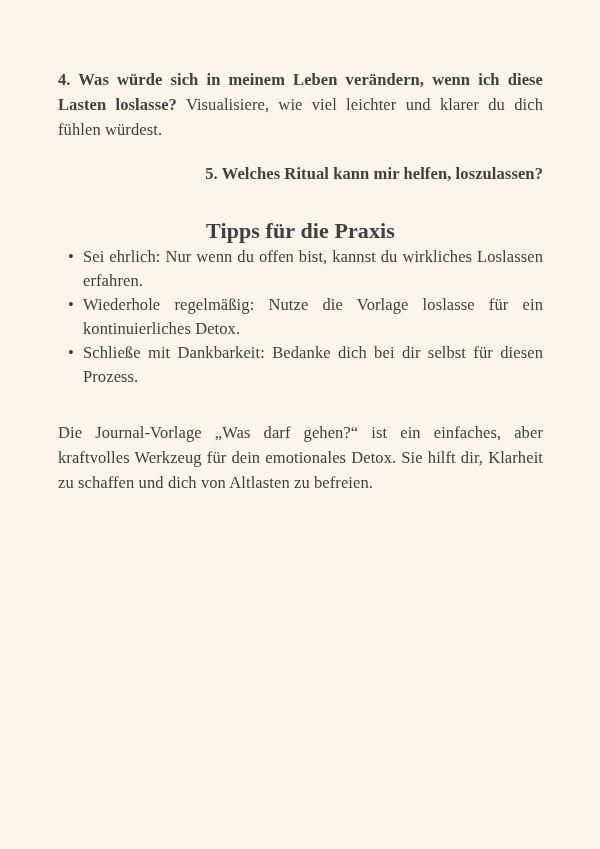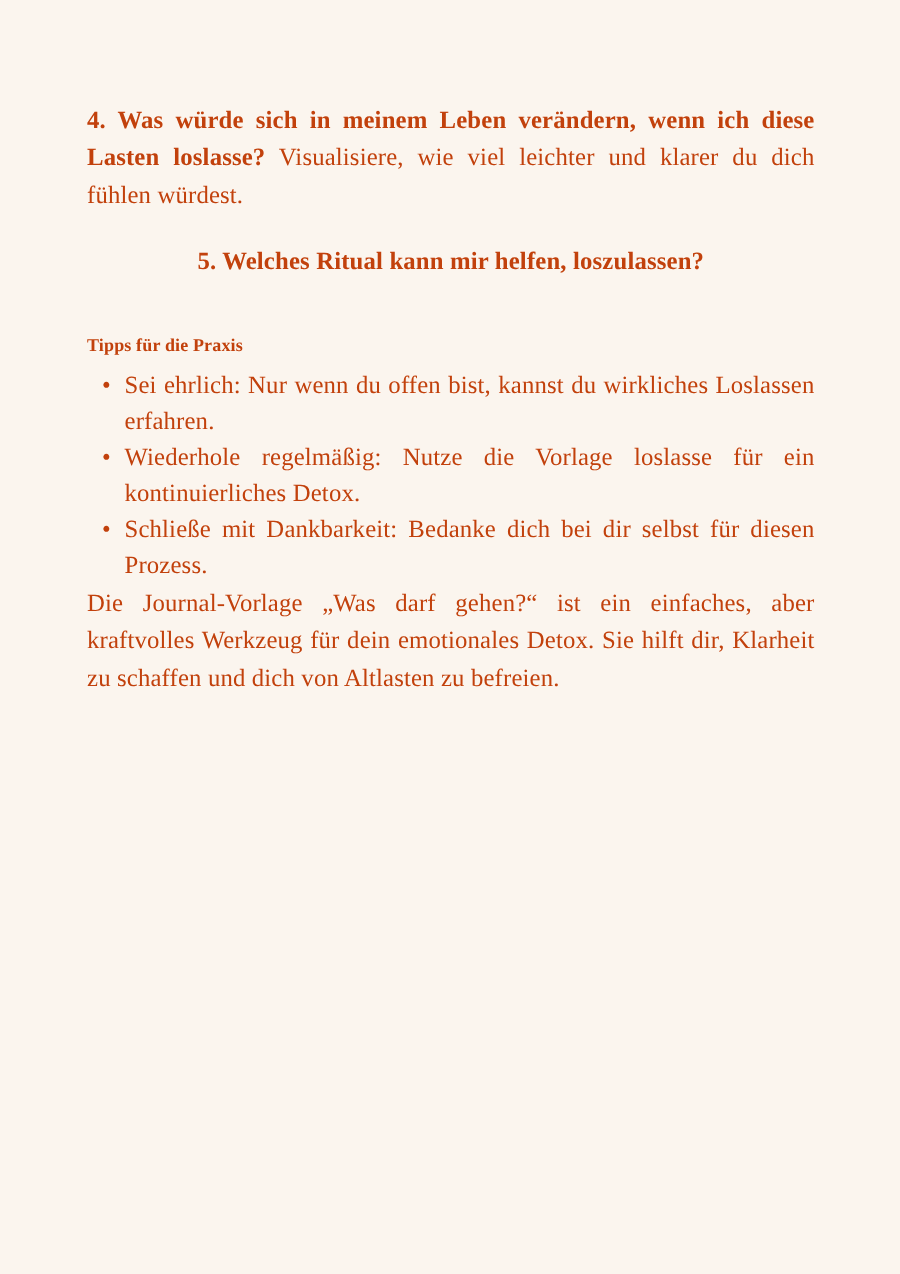--- a/index.html
+++ b/index.html
@@ -23,57 +23,57 @@
     color: #2b2723;
     letter-spacing: 0.1px;
   }
   p {
     margin: 0;
     text-align: justify;
   }
   .para-q4 { margin-bottom: 19px; }
   .q-heading {
     font-weight: bold;
-    text-align: center;
+    text-align: right;
     margin: 0;
     font-size: 16.5px;
     line-height: 25px;
   }
   .inline-bold { font-weight: bold; }
   .section-tips { margin-top: 32px; }
   .tips-heading {
     font-weight: bold;
     margin: 0 0 2px 0;
-    text-align: left;
-    font-size: 12px;
+    text-align: center;
+    font-size: 22px;
     line-height: 25px;
   }
   ul.tips-list {
     list-style: none;
     margin: 0;
     padding: 0;
   }
   ul.tips-list li {
     position: relative;
     padding-left: 25px;
     text-align: justify;
     line-height: 24px;
     margin: 0;
   }
   ul.tips-list li .bullet {
     position: absolute;
     left: 10px;
     top: 0;
   }
-  .closing { }
+  .closing { margin-top: 31px; }
 </style>
 </head>
 <body style="background: rgb(251, 245, 238);">
 
-<div class="page" style="color: #c2410c;">
+<div class="page" style="color: #404040;">
 
   <p class="para-q4"><span class="inline-bold">4. Was würde sich in meinem Leben verändern, wenn ich diese Lasten loslasse?</span> <span>Visualisiere, wie viel leichter und klarer du dich fühlen würdest.</span></p>
 
   <div class="section-q5">
     <p class="q-heading">5. Welches Ritual kann mir helfen, loszulassen?</p>
   </div>
 
   <div class="section-tips">
     <p class="tips-heading">Tipps für die Praxis</p>
     <ul class="tips-list">

